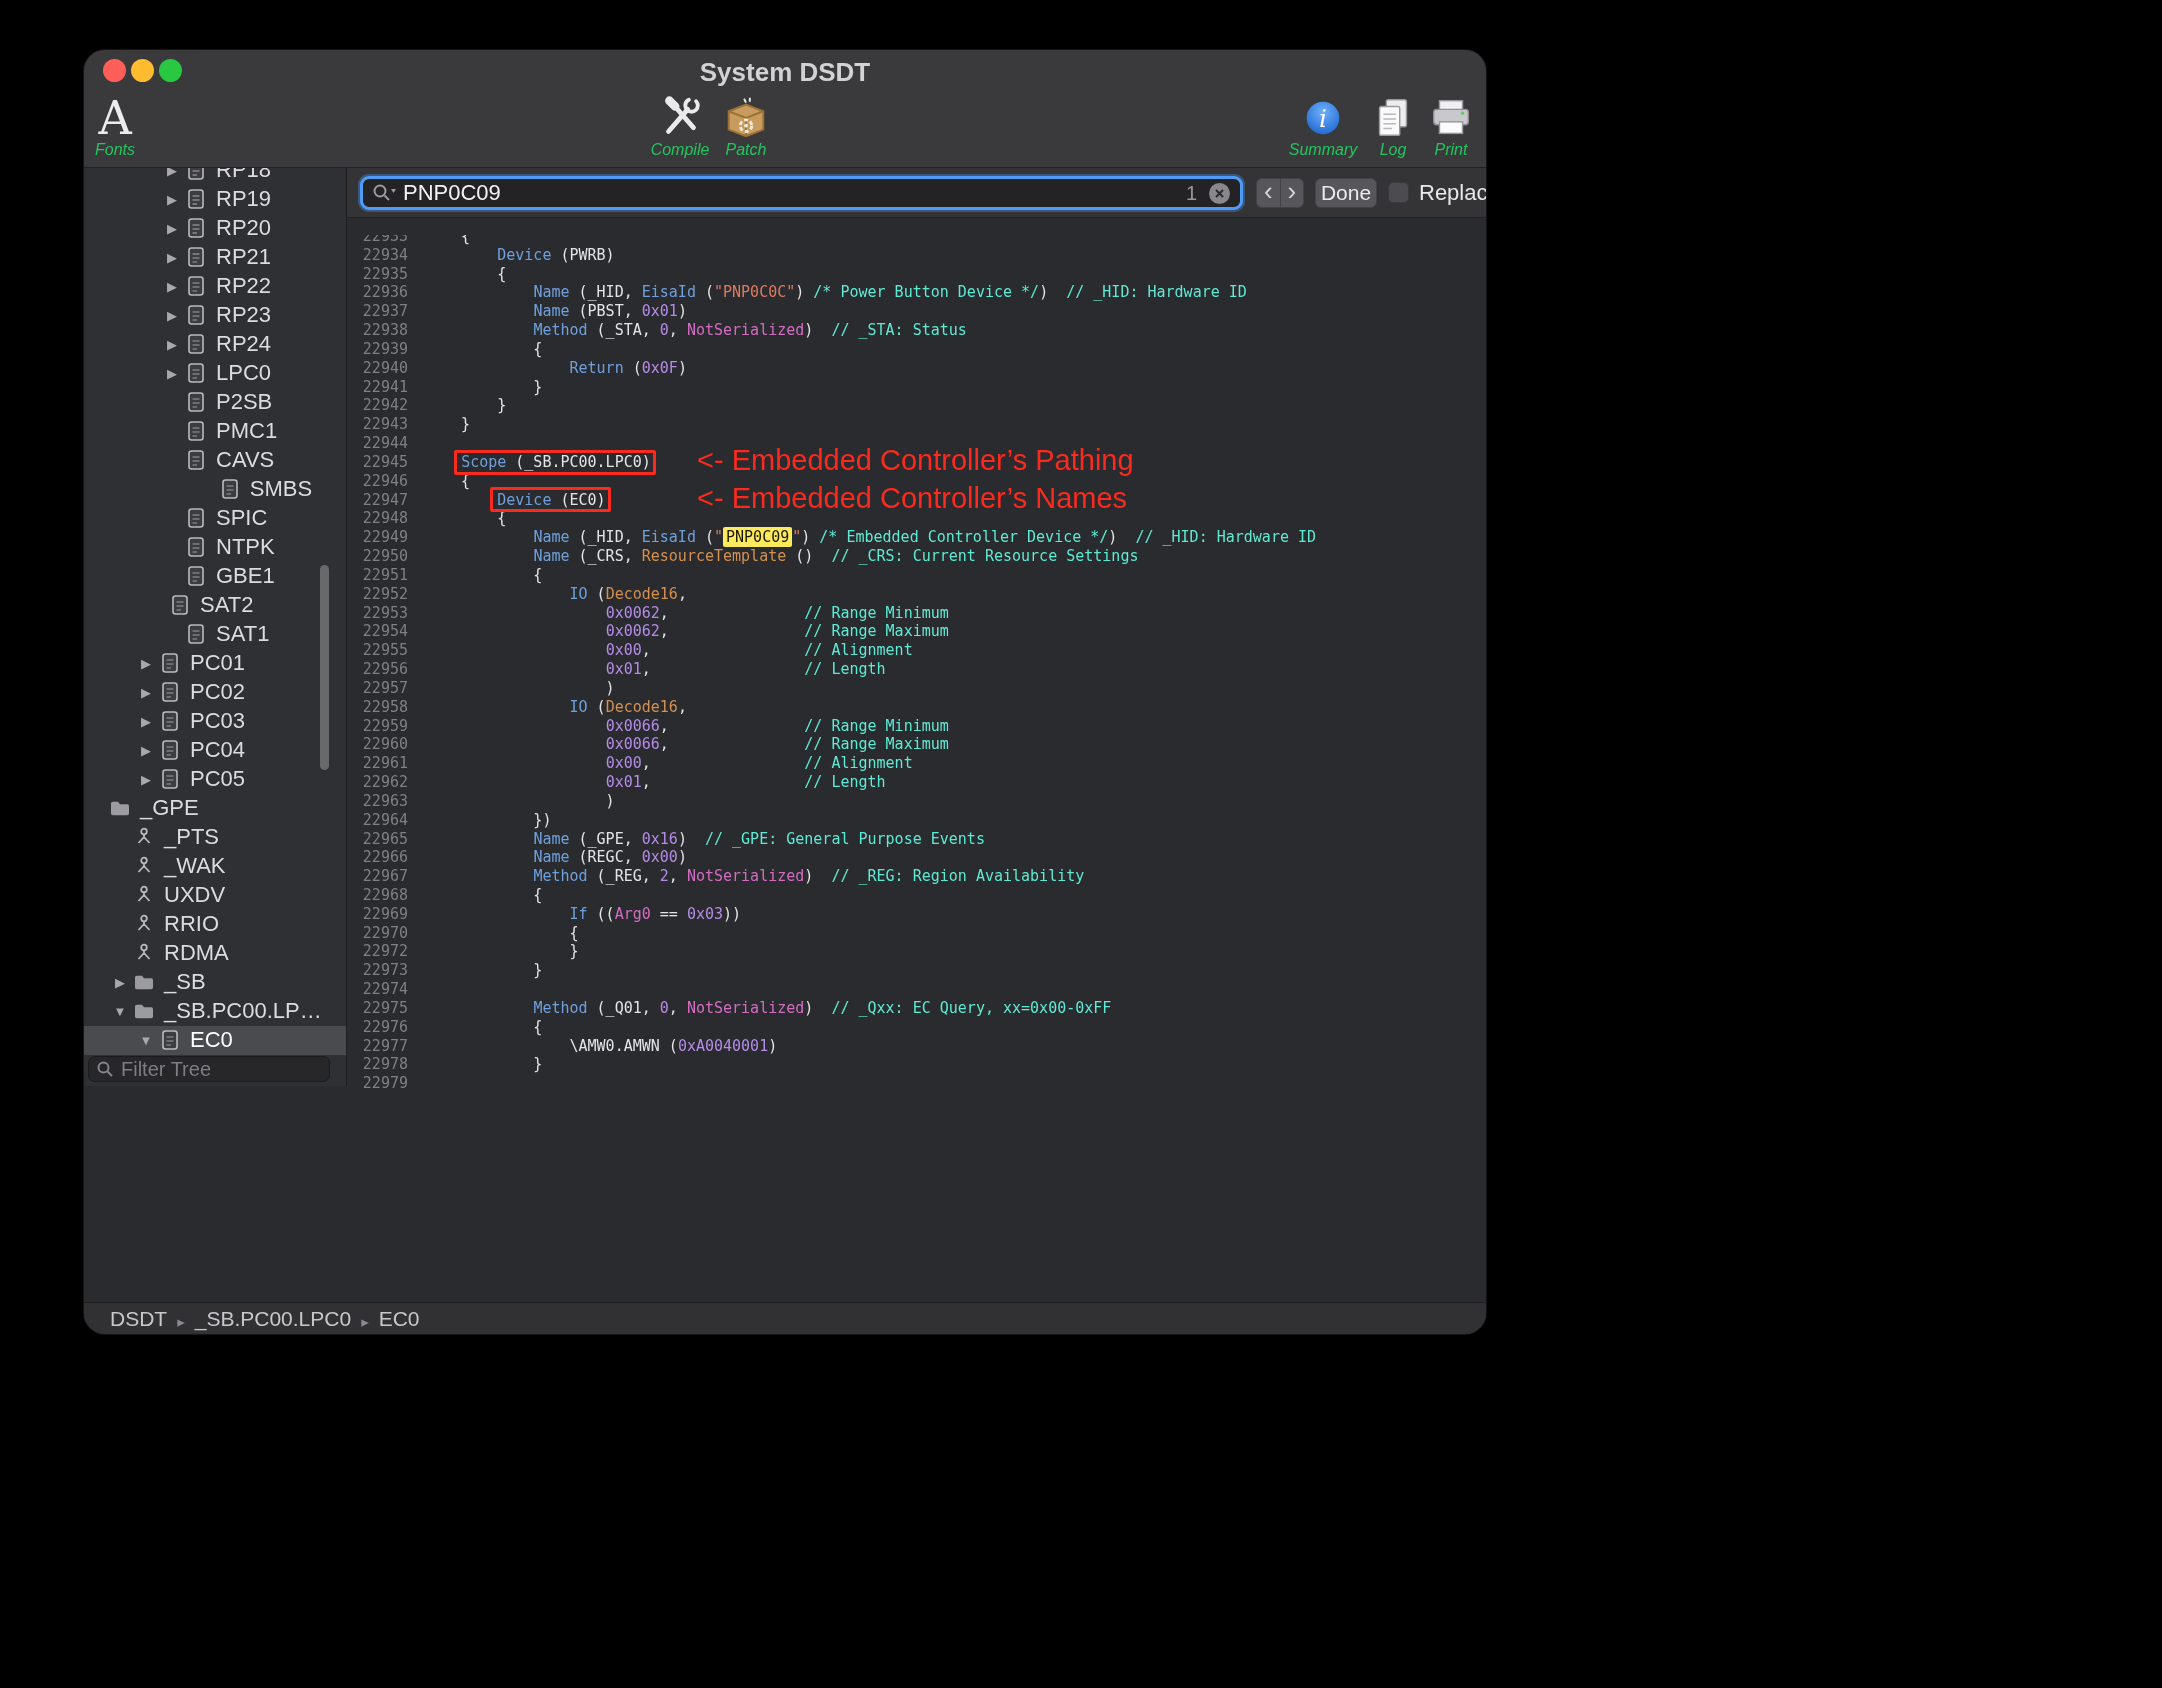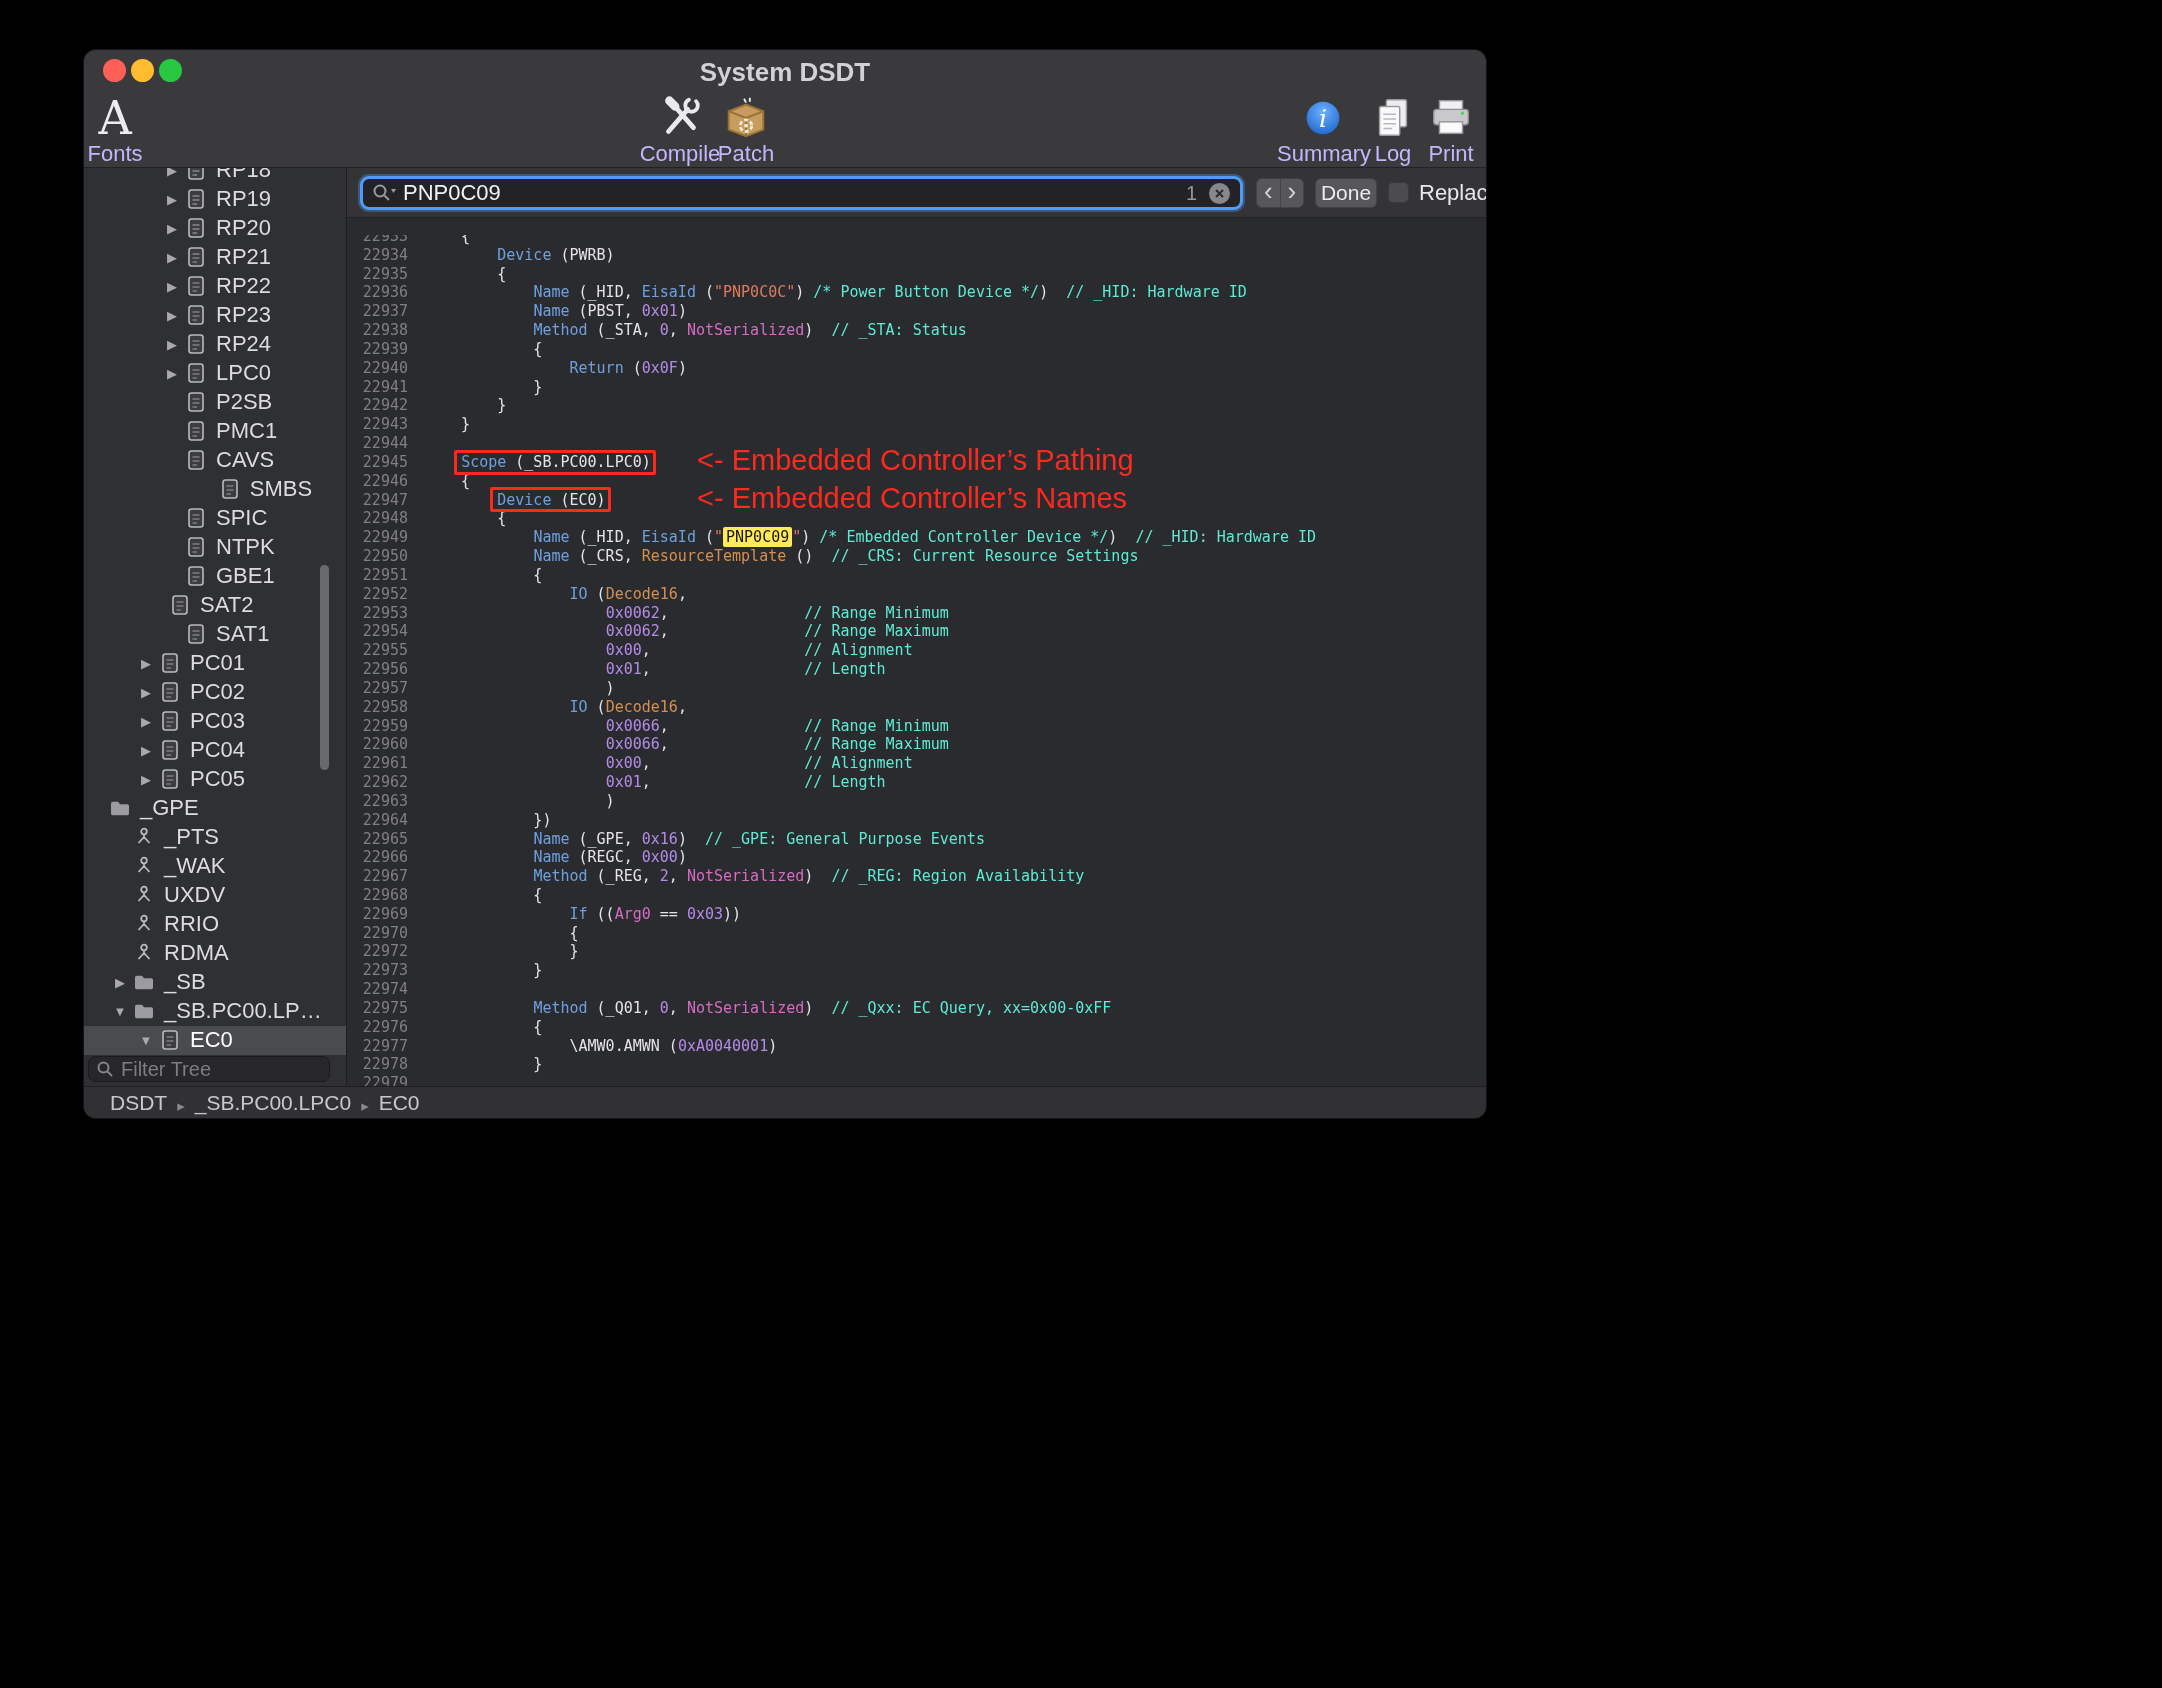--- a/index.html
+++ b/index.html
@@ -1,35 +1,35 @@
 <!DOCTYPE html>
 <html><head>
 <meta charset="utf-8">
 <style>
   * { margin:0; padding:0; box-sizing:border-box; }
   html,body { background:#000; }
   body { font-family:"Liberation Sans","DejaVu Sans",sans-serif; }
   .screen { position:relative; width:2162px; height:1688px; background:#000; overflow:hidden; }
 
-  .window { position:absolute; left:84px; top:50px; width:1402px; height:1068px;
-            border-radius:12px; background:#2a2b2f; overflow:hidden; box-shadow:0 0 0 1px #151517; }
+  .window { position:absolute; left:84px; top:50px; width:1402px; height:1284px;
+            border-radius:21px; background:#2a2b2f; overflow:hidden; box-shadow:0 0 0 1px #151517; }
 
   
   .titlebar { position:absolute; left:0; top:0; right:0; height:40px; background:#3a3a3c; }
   .tl { position:absolute; top:9px; width:23px; height:23px; border-radius:50%; }
   .tl-close { left:19px; background:#ff5f57; }
   .tl-min   { left:47px; background:#febc2e; }
   .tl-zoom  { left:75px; background:#28c840; }
   .win-title { position:absolute; top:7px; left:0; right:0; text-align:center;
                font-size:26px; font-weight:600; color:#d2d2d5; }
   .toolbar { position:absolute; left:0; top:40px; right:0; height:78px; background:#3a3a3c;
              border-bottom:1px solid #222224; }
   .tb-item { position:absolute; top:2px; width:92px; height:74px; text-align:center; }
   .tb-icon { height:52px; display:flex; align-items:center; justify-content:center; }
-  .tb-label { font-size:22px; color:#c4b5fd; margin-top:-3px; }
+  .tb-label { font-size:16px; color:#22c55e; margin-top:-3px;font-style:italic; }
   .fonts-glyph { font-family:"DejaVu Serif",serif; font-size:46px; color:#ececee; line-height:50px; }
 
   
   .sidebar { position:absolute; left:0; top:118px; width:263px; height:918px;
              background:#2f3033; border-right:1px solid #1e1e20; }
   .tree { position:absolute; left:0; top:0; right:0; height:888px; overflow:hidden; }
   .tree-inner { margin-top:-12.5px; }
   .tree-row { display:flex; align-items:center; height:29px; font-size:22px; color:#dcdcde; white-space:nowrap; }
   .tree-row.selected { background:#4a4b4f; color:#ffffff; }
   .disc { width:24px; flex:0 0 24px; text-align:center; font-size:13px; color:#a8a8ad; }

